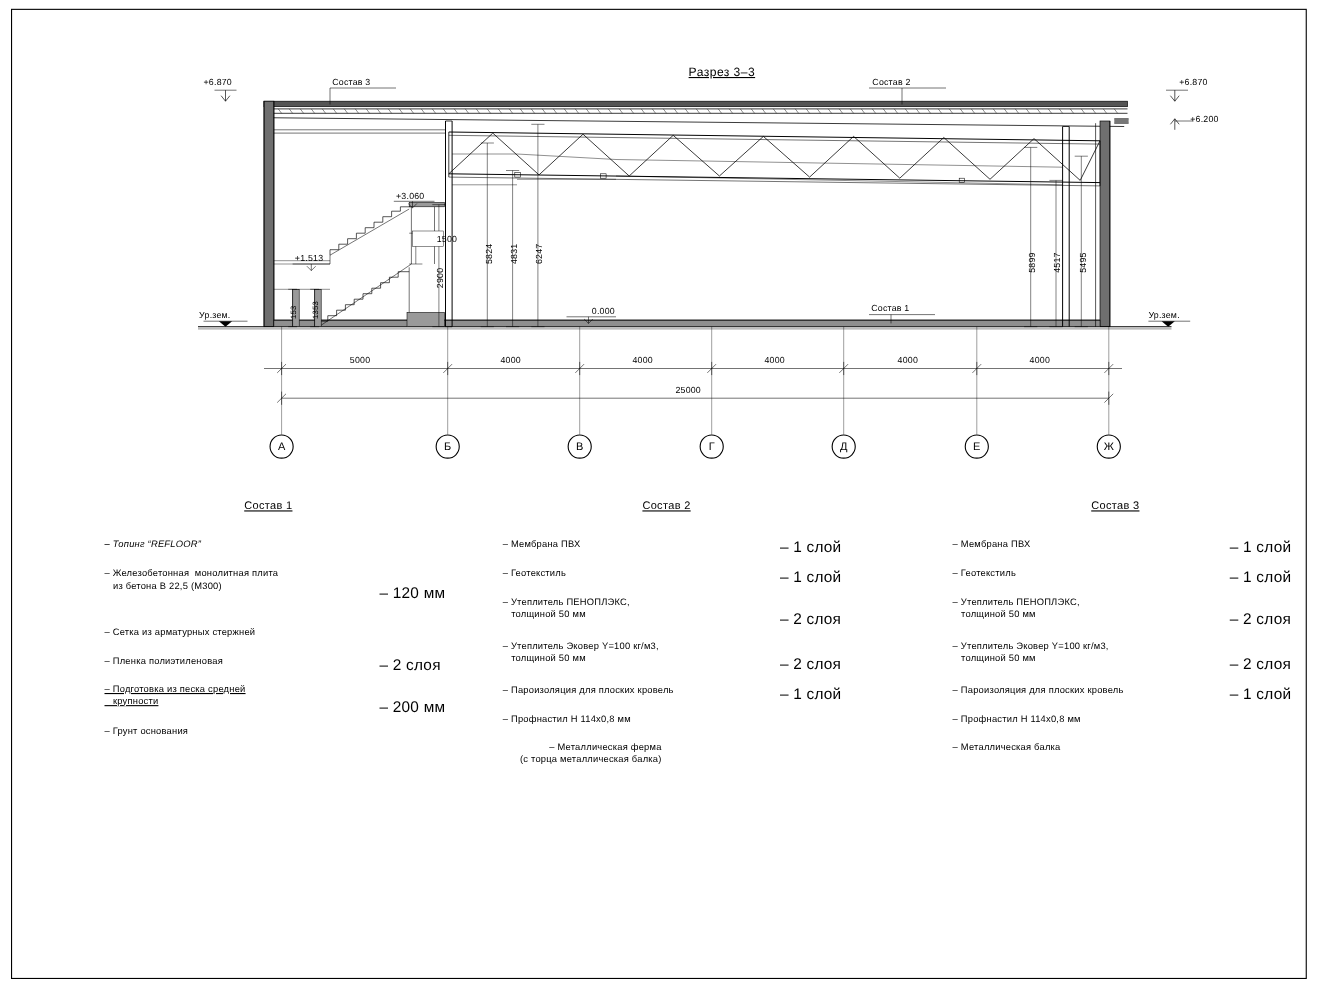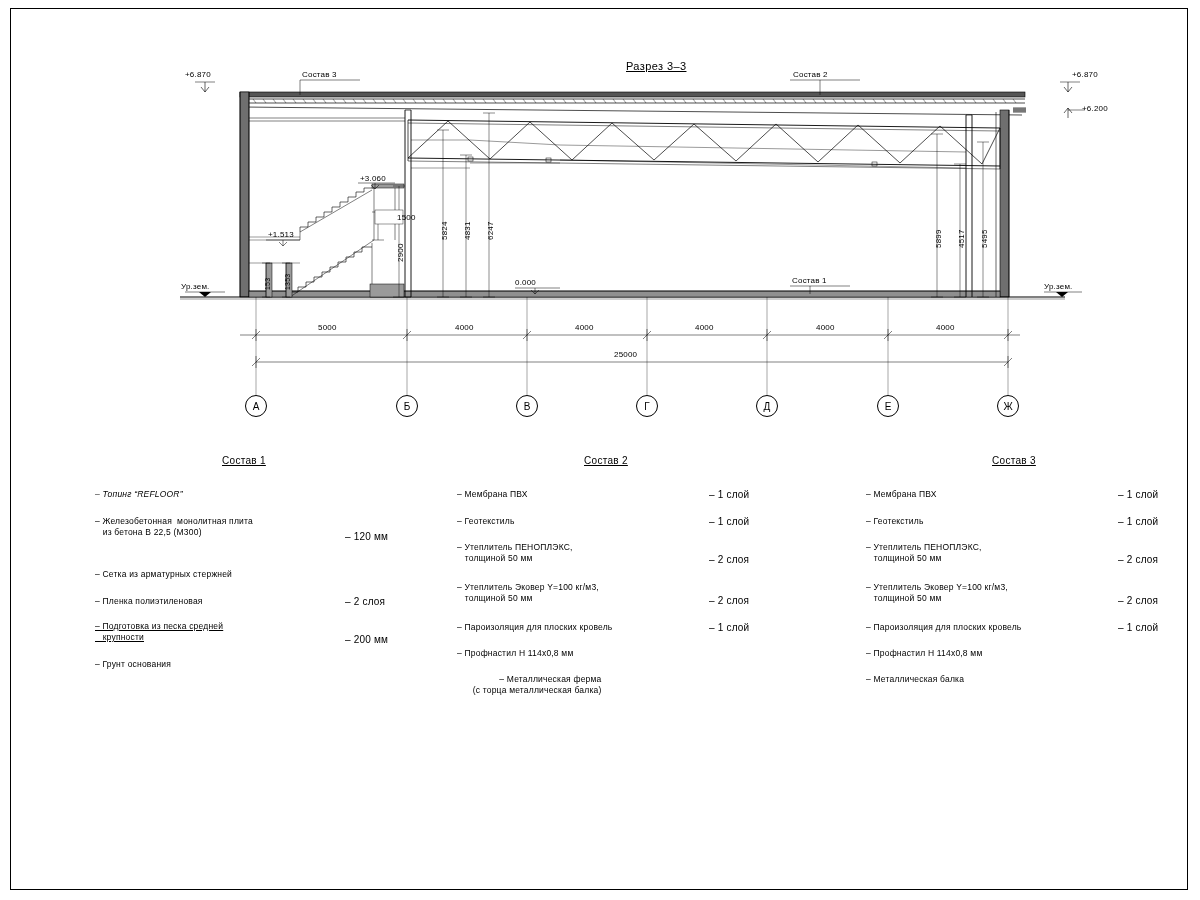--- a/index.html
+++ b/index.html
@@ -64,21 +64,21 @@
   .spec {
     position: absolute;
     font-size: 8.5px;
     color: #000;
     white-space: pre;
     line-height: 1.25;
     letter-spacing: 0.2px;
   }
   .spec-qty {
     position: absolute;
-    font-size: 10px;
+    font-size: 14px;
     color: #000;
     white-space: nowrap;
     letter-spacing: 0.2px;
   }
   .axis-circle {
     position: absolute;
     width: 22px;
     height: 22px;
     border: 1px solid #000;
     border-radius: 50%;
@@ -392,21 +392,21 @@
     </g>
   </svg>
 
   <div class="title" style="left:626px; top:60px;text-decoration:underline;">Разрез 3–3</div>
 
   <div class="lbl" style="left:185px; top:70px;">+6.870</div>
   <div class="lbl" style="left:1072px; top:70px;">+6.870</div>
   <div class="lbl" style="left:1082px; top:104px;">+6.200</div>
   <div class="lbl" style="left:360px; top:174px;">+3.060</div>
   <div class="lbl" style="left:268px; top:230px;">+1.513</div>
-  <div class="lbl" style="left:515px; top:278px;">0.000</div>
+  <div class="lbl" style="left:538px; top:278px;">0.000</div>
   <div class="lbl" style="left:181px; top:282px;">Ур.зем.</div>
   <div class="lbl" style="left:1044px; top:282px;">Ур.зем.</div>
 
   <div class="lbl" style="left:302px; top:70px;">Состав 3</div>
   <div class="lbl" style="left:793px; top:70px;">Состав 2</div>
   <div class="lbl" style="left:792px; top:276px;">Состав 1</div>
 
   <div class="lbl vert" style="left:440px; top:240px;">5824</div>
   <div class="lbl vert" style="left:463px; top:240px;">4831</div>
   <div class="lbl vert" style="left:486px; top:240px;">6247</div>

